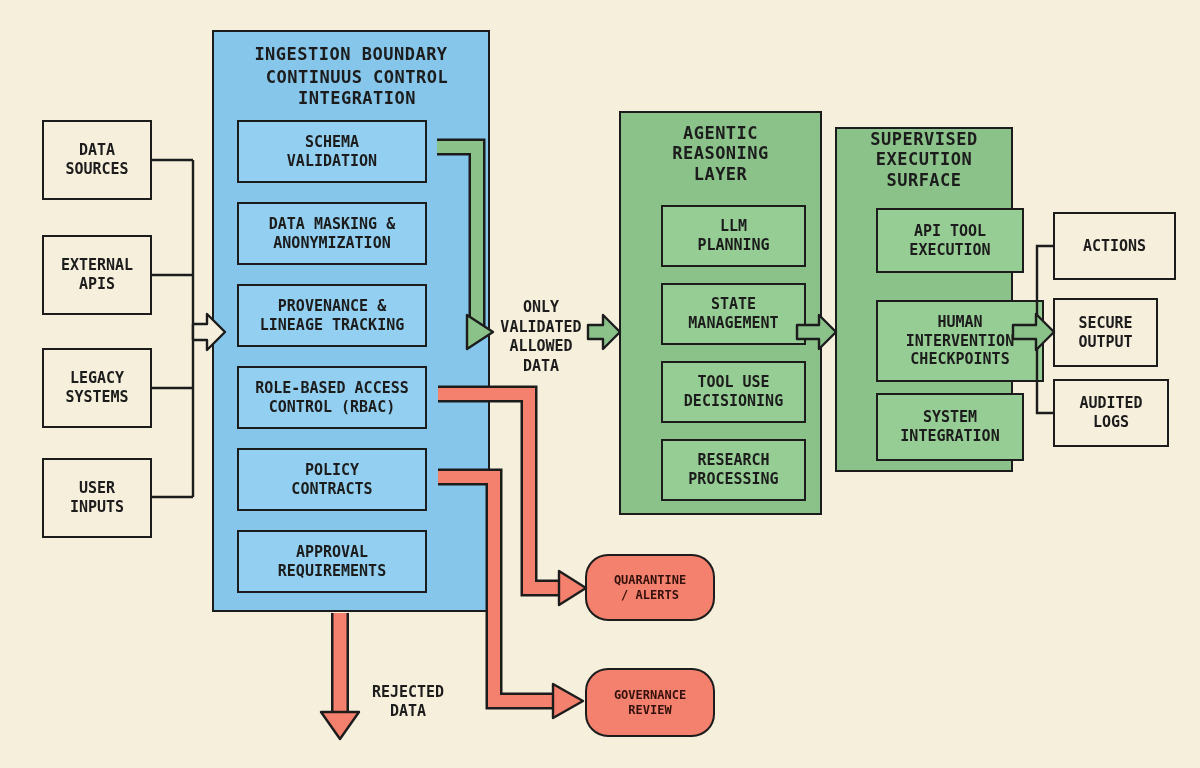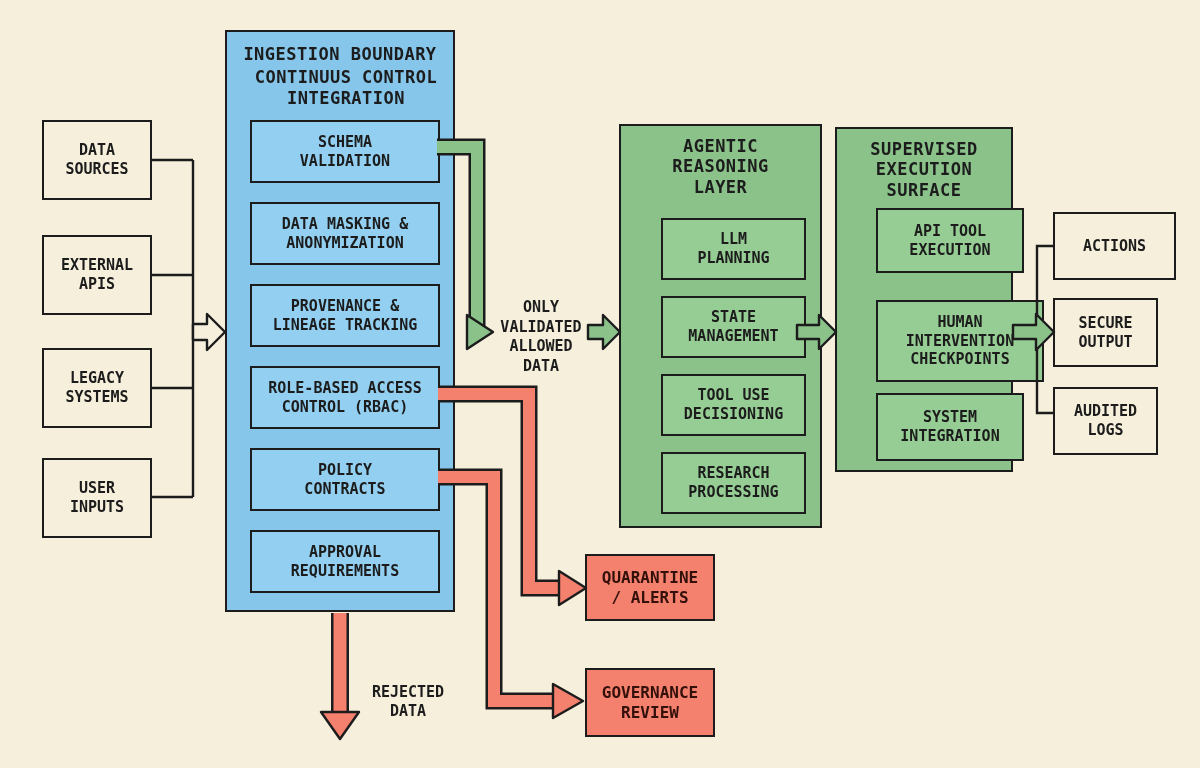--- a/index.html
+++ b/index.html
@@ -19,21 +19,21 @@
     position:absolute;box-sizing:border-box;border:2.6px solid var(--ink);
   }
   .panel .heading{
     width:100%;text-align:center;white-space:pre-line;line-height:1.2;
     font-size:17px;letter-spacing:.5px;
   }
   .blue{background:var(--blue);}
   .blue-inner{background:var(--blueInner);}
   .green{background:var(--green);}
   .green-inner{background:var(--greenInner);margin-left:24px;}
-  .red{background:var(--red);color:var(--redInk);font-size:16px;}
+  .red{background:var(--red);color:var(--redInk);font-size:12px;border-radius:23px;}
   .flowlabel{
     position:absolute;display:flex;align-items:center;justify-content:center;
     text-align:center;white-space:pre-line;line-height:1.3;font-size:15px;
   }
   .subtitle{font-size:12.5px;letter-spacing:.3px;margin-top:3px;padding-left:6px;}
   #wires{position:absolute;left:0;top:0;pointer-events:none;}
 </style>
 </head>
 <body>
 
@@ -41,69 +41,69 @@
 
   <div class="node cream" style="left:42px;top:120px;width:110px;height:80px">DATA
 SOURCES</div>
   <div class="node cream" style="left:42px;top:235px;width:110px;height:80px">EXTERNAL
 APIS</div>
   <div class="node cream" style="left:42px;top:348px;width:110px;height:80px">LEGACY
 SYSTEMS</div>
   <div class="node cream" style="left:42px;top:458px;width:110px;height:80px">USER
 INPUTS</div>
 
-  <div class="panel blue" style="left:225px;top:30px;width:230px;height:582px">
+  <div class="panel blue" style="left:212px;top:30px;width:278px;height:582px">
     <div class="heading" style="margin-top:12px">INGESTION BOUNDARY</div>
     <div class="heading subtitle">CONTINUUS CONTROL
 INTEGRATION</div>
     <div class="node blue-inner" style="left:23px;top:88px;width:190px;height:63px">SCHEMA
 VALIDATION</div>
     <div class="node blue-inner" style="left:23px;top:170px;width:190px;height:63px">DATA MASKING &amp;
 ANONYMIZATION</div>
     <div class="node blue-inner" style="left:23px;top:252px;width:190px;height:63px">PROVENANCE &amp;
 LINEAGE TRACKING</div>
     <div class="node blue-inner" style="left:23px;top:334px;width:190px;height:63px">ROLE-BASED ACCESS
 CONTROL (RBAC)</div>
     <div class="node blue-inner" style="left:23px;top:416px;width:190px;height:63px">POLICY
 CONTRACTS</div>
     <div class="node blue-inner" style="left:23px;top:498px;width:190px;height:63px">APPROVAL
 REQUIREMENTS</div>
   </div>
 
-  <div class="panel green" style="left:619px;top:124px;width:203px;height:404px">
+  <div class="panel green" style="left:619px;top:111px;width:203px;height:404px">
     <div class="heading" style="margin-top:10px">AGENTIC
 REASONING
 LAYER</div>
     <div class="node green-inner" style="left:16px;top:92px;width:145px;height:62px">LLM
 PLANNING</div>
     <div class="node green-inner" style="left:16px;top:170px;width:145px;height:62px">STATE
 MANAGEMENT</div>
     <div class="node green-inner" style="left:16px;top:248px;width:145px;height:62px">TOOL USE
 DECISIONING</div>
     <div class="node green-inner" style="left:16px;top:326px;width:145px;height:62px">RESEARCH
 PROCESSING</div>
   </div>
 
   <div class="panel green" style="left:835px;top:127px;width:178px;height:345px">
-    <div class="heading" style="margin-top:10px">SUPERVISED
+    <div class="heading" style="margin-top:0">SUPERVISED
 EXECUTION
 SURFACE</div>
     <div class="node green-inner" style="left:15px;top:79px;width:148px;height:65px">API TOOL
 EXECUTION</div>
     <div class="node green-inner" style="left:15px;top:171px;width:168px;height:82px">HUMAN
 INTERVENTION
 CHECKPOINTS</div>
     <div class="node green-inner" style="left:15px;top:264px;width:148px;height:68px">SYSTEM
 INTEGRATION</div>
   </div>
 
   <div class="node cream" style="left:1053px;top:212px;width:123px;height:68px">ACTIONS</div>
   <div class="node cream" style="left:1053px;top:298px;width:105px;height:69px">SECURE
 OUTPUT</div>
-  <div class="node cream" style="left:1053px;top:387px;width:105px;height:68px">AUDITED
+  <div class="node cream" style="left:1053px;top:379px;width:116px;height:68px">AUDITED
 LOGS</div>
 
   <div class="node red" style="left:585px;top:554px;width:130px;height:67px">QUARANTINE
 / ALERTS</div>
   <div class="node red" style="left:585px;top:668px;width:130px;height:69px">GOVERNANCE
 REVIEW</div>
 
   <div class="flowlabel" style="left:494px;top:296px;width:94px;height:82px">ONLY
 VALIDATED
 ALLOWED

